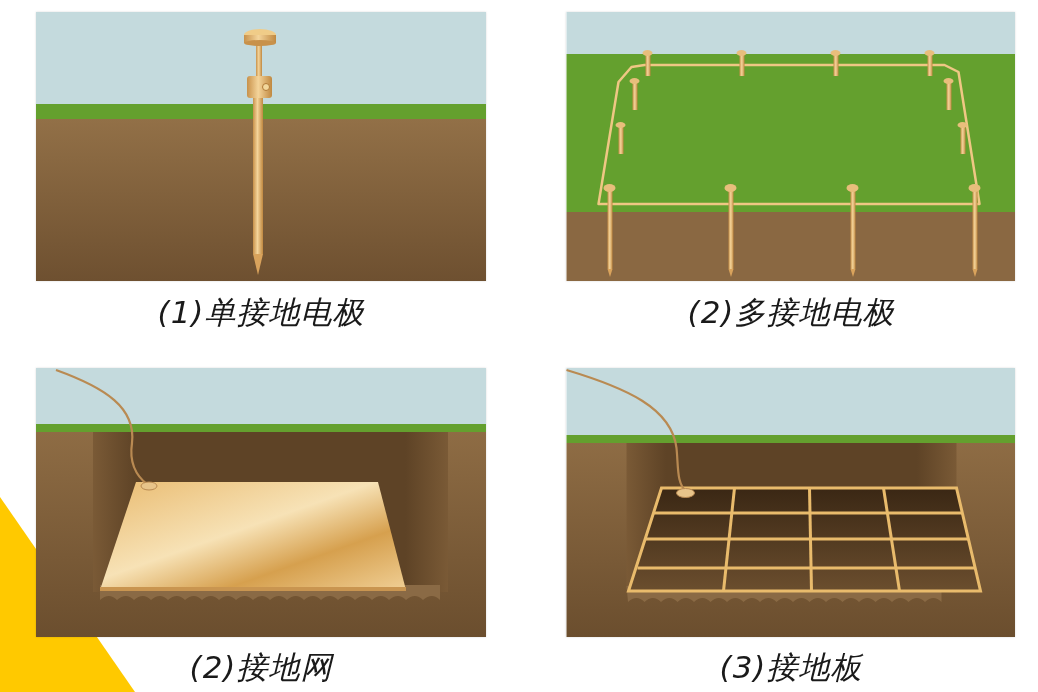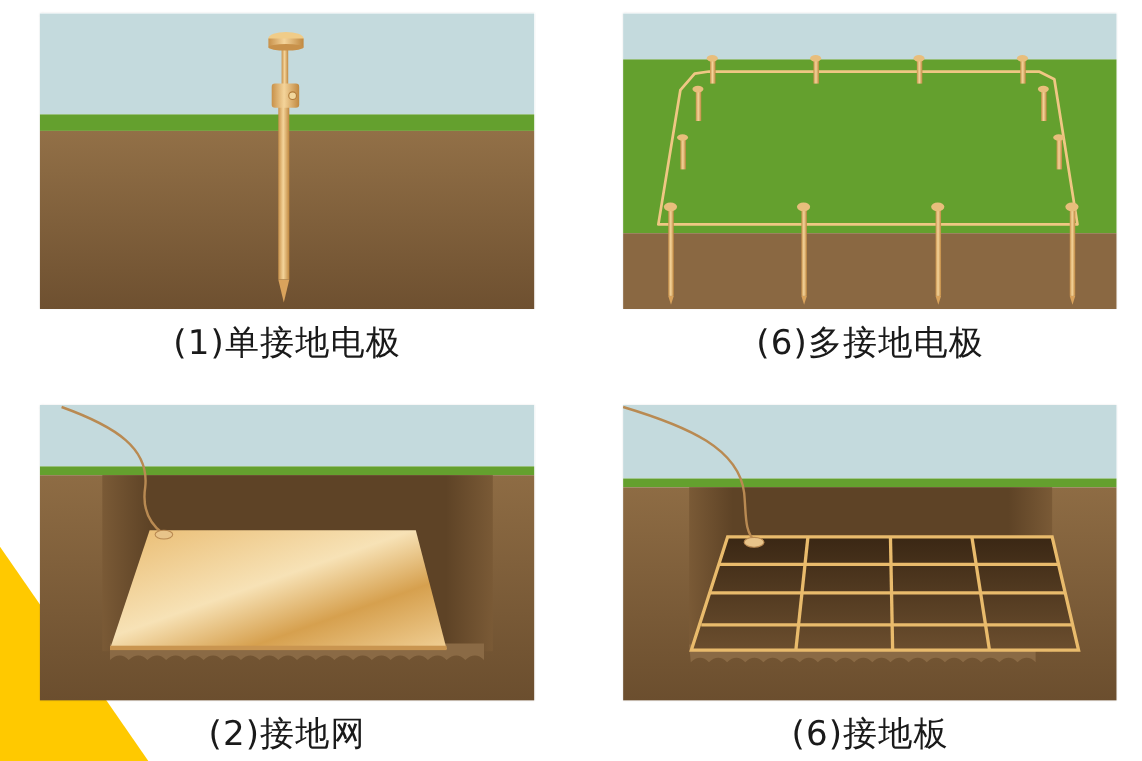--- a/index.html
+++ b/index.html
@@ -9,21 +9,21 @@
     font-family: "DejaVu Sans", "Liberation Sans", sans-serif;
   }
   .accent-triangle { position: absolute; left: 0; top: 0; width: 1038px; height: 692px; z-index: 0; }
   .panel {
     position: absolute; width: 450px; height: 269px; overflow: hidden; z-index: 1;
     box-shadow: 0 0 2px rgba(0,0,0,0.15);
   }
   .panel svg { display: block; width: 450px; height: 269px; }
   .caption {
     position: absolute; width: 450px; text-align: center; z-index: 2;
-    font-size: 31px; color: #1a1a1a; line-height: 36px; letter-spacing: 1px;
+    font-size: 31px; color: #1a1a1a; line-height: 36px; letter-spacing: 1px; font-style: italic;
   }
   #p1 { left: 36px; top: 12px; }
   #p2 { left: 566px; top: 12px; width: 449px; }
   #p3 { left: 36px; top: 368px; }
   #p4 { left: 566px; top: 368px; width: 449px; }
   #c1 { left: 36px; top: 294px; }
   #c2 { left: 566px; top: 294px; }
   #c3 { left: 36px; top: 649px; }
   #c4 { left: 566px; top: 649px; }
 </style>
@@ -102,21 +102,21 @@
       <polygon points="162,257 167,257 164.5,265" fill="#d9a35c"></polygon>
       <rect x="284" y="175" width="5" height="82"></rect>
         <ellipse cx="286" cy="176" rx="6" ry="4" fill="#e8be7c"></ellipse>
       <polygon points="284,257 289,257 286.5,265" fill="#d9a35c"></polygon>
       <rect x="406" y="175" width="5" height="82"></rect>
         <ellipse cx="408" cy="176" rx="6" ry="4" fill="#e8be7c"></ellipse>
       <polygon points="406,257 411,257 408.5,265" fill="#d9a35c"></polygon>
     </g>
   </svg>
 </div>
-<div class="caption" id="c2">(6)多接地电极</div>
+<div class="caption" id="c2">(2)多接地电极</div>
 
 <div class="panel" id="p3">
   <svg viewBox="0 0 450 269">
     <defs>
       <linearGradient id="soil3" x1="0" y1="0" x2="0" y2="1">
         <stop offset="0" stop-color="#8e6c44"></stop>
           <stop offset="1" stop-color="#6b4e2e"></stop>
       </linearGradient>
       <linearGradient id="pit3" x1="0" y1="0" x2="1" y2="0">
         <stop offset="0" stop-color="#7a5a36"></stop>
@@ -176,13 +176,13 @@
         <line x1="71" y1="200" x2="408" y2="200"></line>
         <line x1="168" y1="120" x2="157" y2="223"></line>
         <line x1="243" y1="120" x2="245" y2="223"></line>
         <line x1="317" y1="120" x2="333" y2="223"></line>
       </g>
     </g>
     <path d="M0,2 C60,20 105,40 110,80 C112,100 110,115 120,124" fill="none" stroke="#b98a52" stroke-width="2.2"></path>
     <ellipse cx="119" cy="125" rx="9" ry="4.5" fill="#e8c48a" stroke="#b98a52" stroke-width="1"></ellipse>
   </svg>
 </div>
-<div class="caption" id="c4">(6)接地板</div>
+<div class="caption" id="c4">(3)接地板</div>
 
 </body></html>

